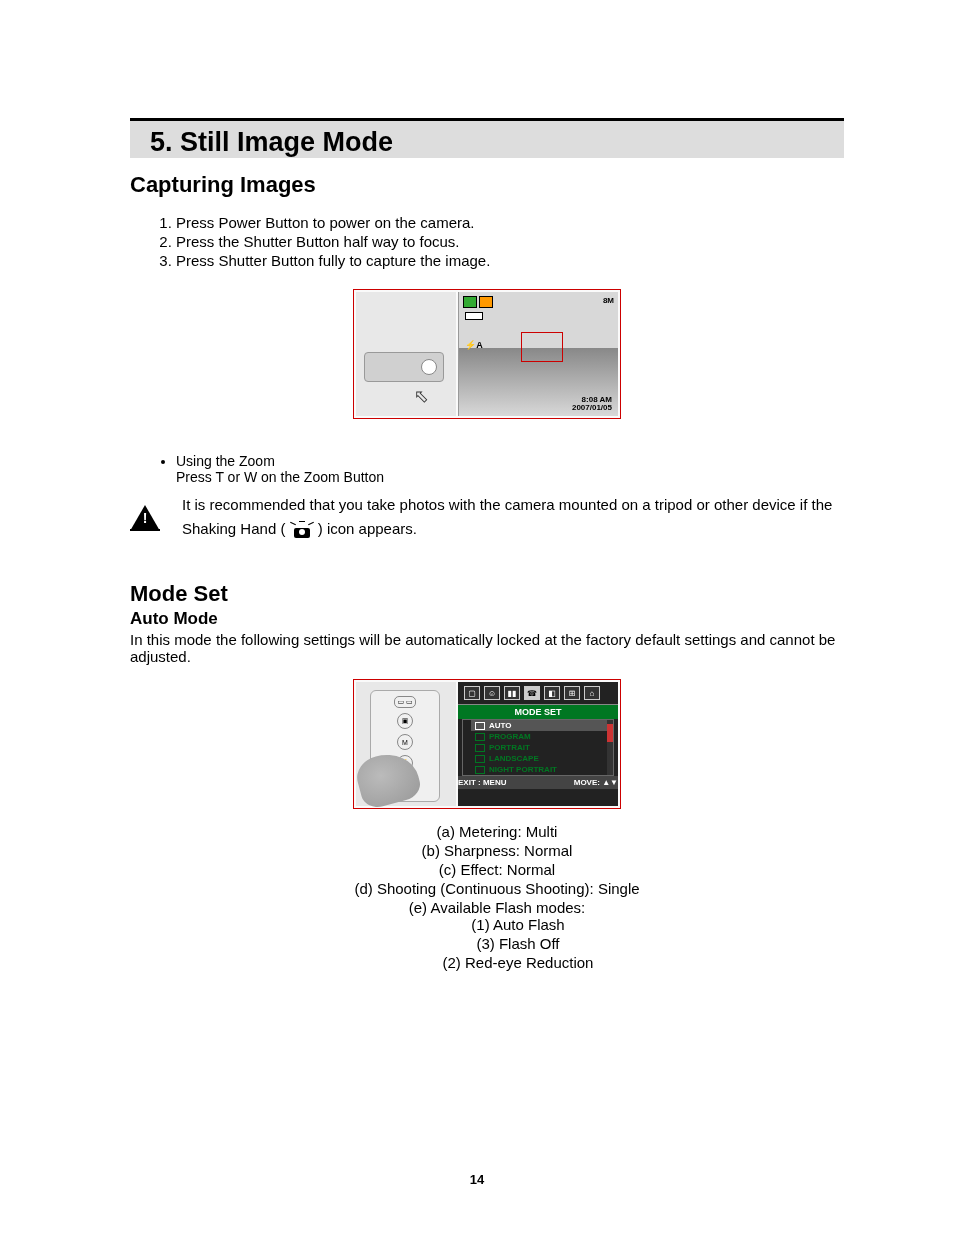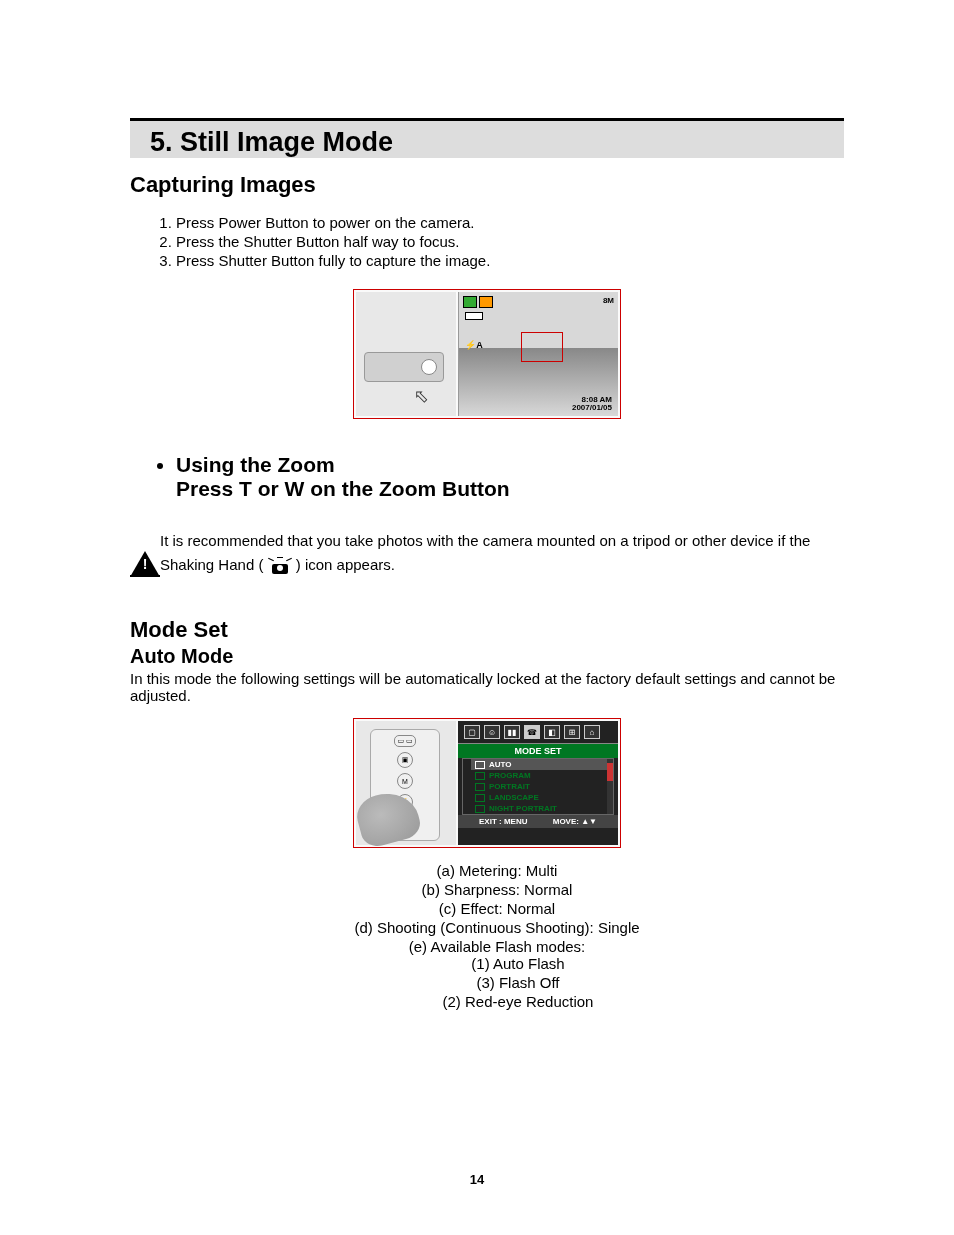--- a/index.html
+++ b/index.html
@@ -70,43 +70,42 @@
   .osd-fl { position:absolute; top:48px; left:6px; font-size:9px; font-weight:bold;}
   .focus-bracket {
     position:absolute; left:62px; top:40px; width:42px; height:30px;
     border:1px solid #c00;
   }
   .focus-bracket::before, .focus-bracket::after {
     content:""; position:absolute; background:#c00;
   }
   .osd-time { position:absolute; bottom:4px; right:6px; font-size:8px; font-weight:bold; text-align:right; line-height:1;}
   ul.bullet {
-    font-size:21px;
+    font-size:14px;
     list-style: disc;
     margin-left:46px;
-    margin-bottom:28px;
-    font-weight:bold;
+    margin-bottom:8px;
   }
   ul.bullet li { margin-bottom: 2px; }
-  .note-row { display:flex; align-items:flex-end; font-size:15px; margin-bottom:40px;}
+  .note-row { display:flex; align-items:center; gap:22px; font-size:15px; margin-bottom:40px;}
   .warn-icon { width:30px; height:26px; flex:0 0 30px; margin-top:2px; border-bottom:2px solid #000; position:relative;}
   .warn-icon::before { content:""; position:absolute; left:0; top:0; width:0;height:0; border-left:15px solid transparent; border-right:15px solid transparent; border-bottom:26px solid #000;}
   .warn-icon::after { content:"!"; position:absolute; left:0; right:0; top:5px; text-align:center; color:#fff; font-weight:bold; font-size:14px;}
   .note-text { line-height:1.6; }
   .shake-icon {
     display:inline-block; width:20px; height:16px; vertical-align:middle;
     position:relative; margin:0 2px;
   }
   .shake-icon .cb { position:absolute; left:2px; bottom:0; width:16px; height:10px; background:#000; border-radius:2px;}
   .shake-icon .cl { position:absolute; left:7px; bottom:3px; width:6px; height:6px; background:#fff; border-radius:50%;}
   .shake-icon .l1,.shake-icon .l2,.shake-icon .l3{position:absolute;width:6px;height:1px;background:#000;}
   .shake-icon .l1{left:-2px;top:1px;transform:rotate(25deg);}
   .shake-icon .l2{left:7px;top:-1px;}
   .shake-icon .l3{right:-2px;top:1px;transform:rotate(-25deg);}
-  .subh { font-size:20px; font-weight:bold; margin-bottom:2px;}
+  .subh { font-size:17px; font-weight:bold; margin-bottom:2px;}
   .body-p { font-size:15px; margin-bottom:14px;}
   .fig2 {
     display:inline-block; border:1px solid #c00; width:268px; height:130px;
     position:relative; background:#fafafa;
   }
   .fig2-left { position:absolute; left:2px; top:2px; width:100px; height:124px; background:#e8e8e8;}
   .panel { position:absolute; left:14px; top:8px; width:70px; height:112px; border:1px solid #aaa; border-radius:6px; background:#f0f0f0;}
   .pbtn { width:22px; height:12px; margin:5px auto; border:1px solid #888; border-radius:5px; display:flex; align-items:center; justify-content:center; font-size:7px;}
   .pbtn.c { border-radius:50%; width:16px; height:16px;}
   .hand { position:absolute; left:2px; bottom:2px; width:60px; height:50px; background: radial-gradient(ellipse at 40% 40%, #bbb 0%, #999 100%); border-radius:40% 60% 30% 30%; transform:rotate(-15deg);}
@@ -114,21 +113,21 @@
   .tab-row { display:flex; gap:4px; padding:4px 6px; border-bottom:1px solid #888;}
   .tab { width:16px; height:14px; border:1px solid #ccc; background:#333; display:flex; align-items:center; justify-content:center; font-size:8px;}
   .tab.active { background:#ccc; color:#000;}
   .menu-hdr { background:#072; padding:2px 6px; font-size:9px; font-weight:bold;}
   .menu-body { border:1px solid #666; margin:0 4px; position:relative;padding-left:8px;}
   .mi { display:flex; align-items:center; gap:4px; padding:1px 4px; font-size:8px; font-weight:bold; color:#072;}
   .mi.sel { background:#555; color:#fff;}
   .mi .mic { width:10px; height:8px; border:1px solid currentColor;}
   .scroll { position:absolute; right:0; top:0; bottom:0; width:6px; background:#333;}
   .scroll-th { position:absolute; right:0; top:4px; width:6px; height:18px; background:#c33;}
-  .menu-ftr { display:flex; justify-content:space-between; padding:2px 21px; font-size:8px; font-weight:bold; background:#444;}
+  .menu-ftr { display:flex; justify-content:space-between; padding:2px 0; font-size:8px; font-weight:bold; background:#444;}
   ol.letters, ol.nums {
     font-size:15px;
     margin-left:20px;
   }
   ol.letters { list-style:none; counter-reset: let; text-align: center; }
   ol.letters > li { counter-increment: let; margin-bottom:2px;}
   ol.letters > li::before { content: "(" counter(let, lower-alpha) ")  "; }
   ol.nums { list-style:none; margin-left:42px; }
   ol.nums li::before { content: "(" attr(data-n) ") "; }
   ol.nums li { margin-bottom:2px;}

